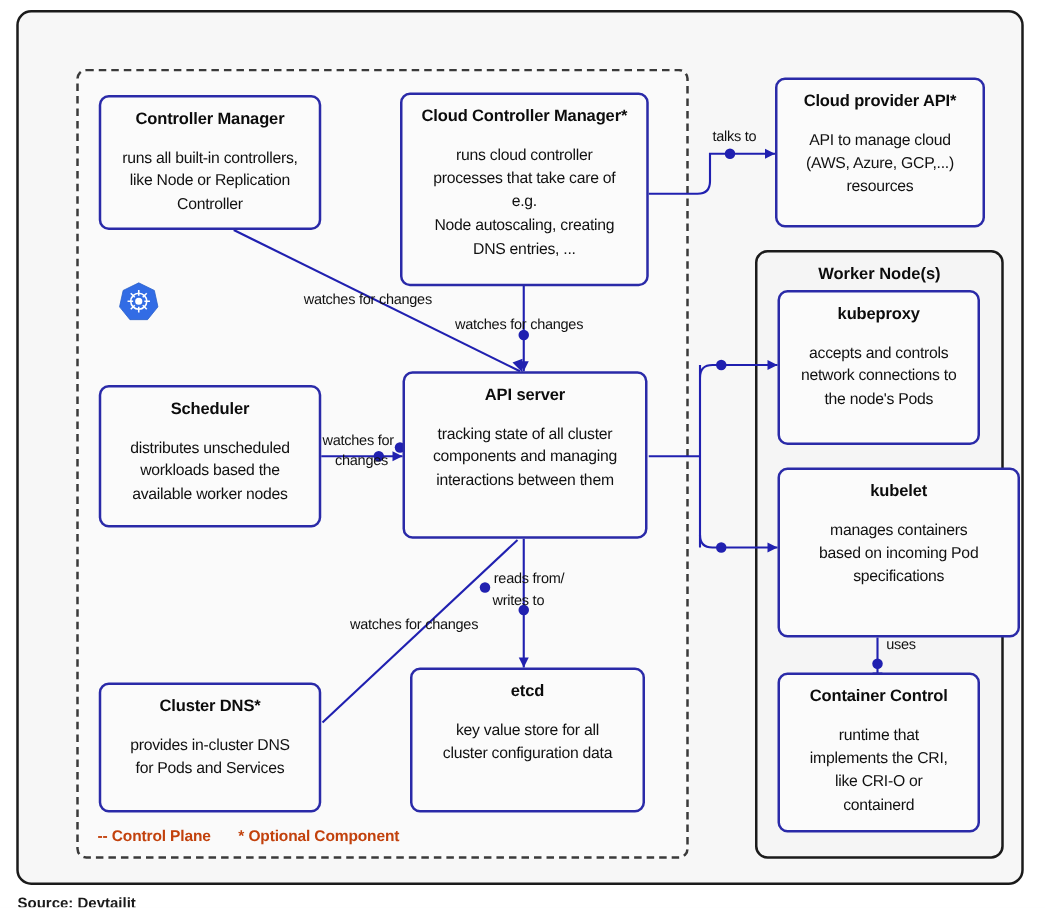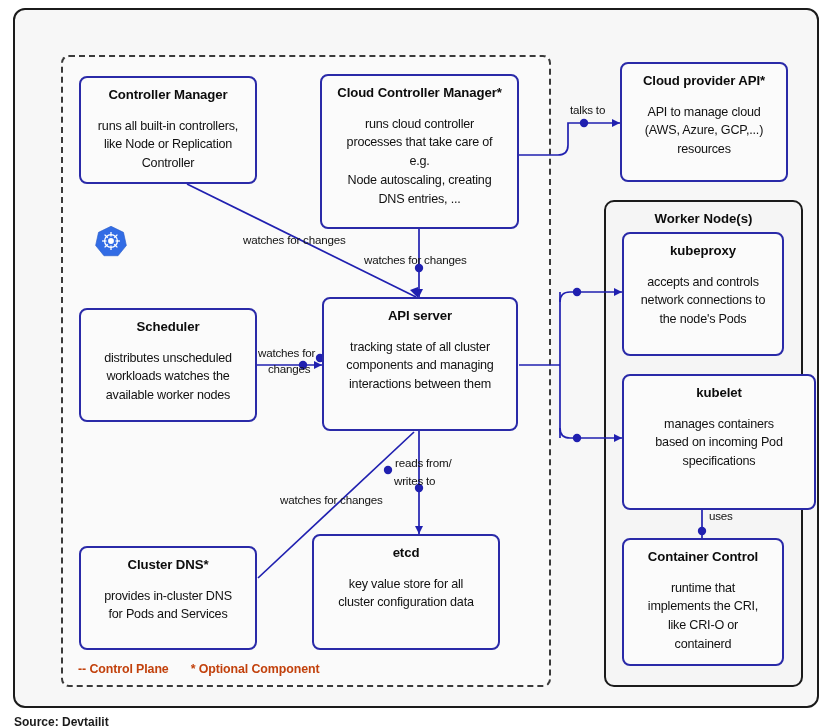--- a/index.html
+++ b/index.html
@@ -242,34 +242,34 @@
       <span>tracking state of all cluster</span><br>
       <span>components and managing</span><br>
       <span>interactions between them</span>
     </div>
   </div>
 
   <div class="box" style="left:79px; top:308px; width:178px; height:114px;">
     <div class="title">Scheduler</div>
     <div class="desc">
       <span>distributes unscheduled</span><br>
-      <span>workloads watches the</span><br>
+      <span>workloads based the</span><br>
       <span>available worker nodes</span>
     </div>
   </div>
 
   <div class="box" style="left:79px; top:546px; width:178px; height:104px;">
     <div class="title">Cluster DNS*</div>
     <div class="desc">
       <span>provides in-cluster DNS</span><br>
       <span>for Pods and Services</span>
     </div>
   </div>
 
-  <div class="box" style="left:312px; top:534px; width:188px; height:116px;">
+  <div class="box" style="left:328px; top:534px; width:188px; height:116px;">
     <div class="title">etcd</div>
     <div class="desc">
       <span>key value store for all</span><br>
       <span>cluster configuration data</span>
     </div>
   </div>
 
   <div class="box" style="left:622px; top:232px; width:162px; height:124px;">
     <div class="title">kubeproxy</div>
     <div class="desc">

